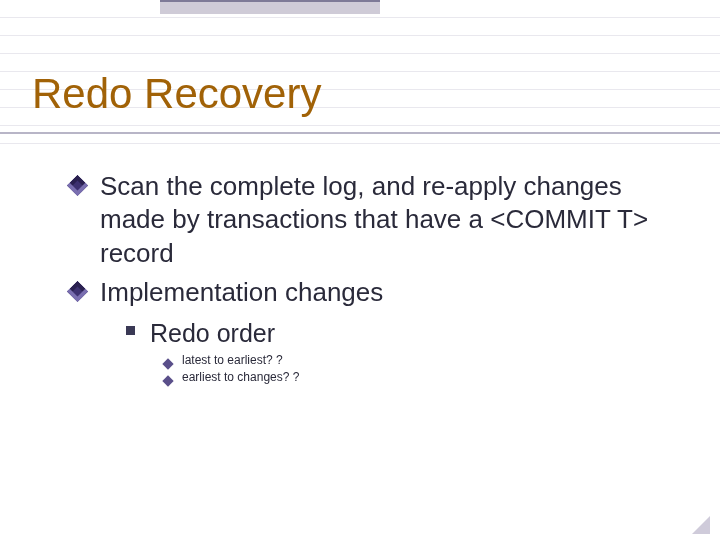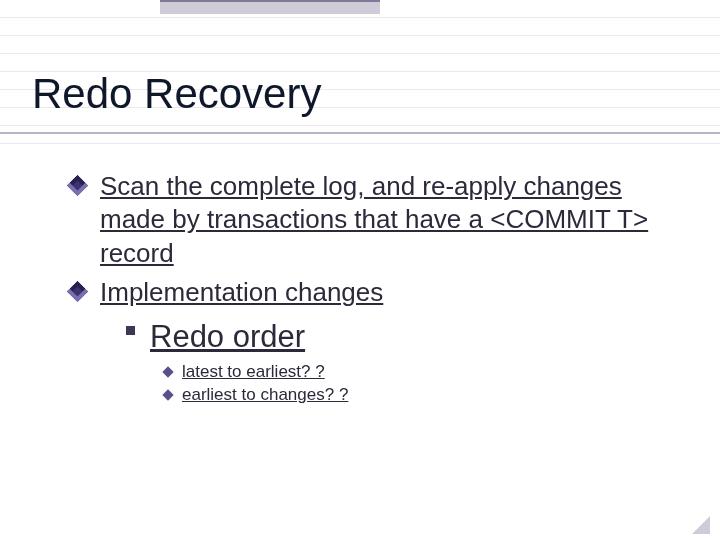--- a/index.html
+++ b/index.html
@@ -14,43 +14,43 @@
   
   .guides{position:absolute;left:0;right:0;top:0;pointer-events:none}
   .guides div{height:1px;background:#e9e8ee;margin-top:17px}
   .topbar{
     position:absolute;left:160px;top:0;width:220px;height:12px;
     background:#cfcbd7;border-top:2px solid #7e7a97;
   }
   .title{
     position:absolute;left:32px;top:70px;
     font-size:42px;
-    color:#0f172a;
+    color:#a16207;
     letter-spacing:0px;
   }
   .underline{
     position:absolute;left:0;right:0;top:132px;height:2px;
     background:#b8b5c7;
   }
   .content{
     position:absolute;left:70px;top:170px;right:47px;
-    font-size:26px;line-height:1.28;text-decoration:underline;
+    font-size:26px;line-height:1.28;
   }
   .b1{margin:0 0 6px 0;padding-left:30px;position:relative}
   .b1 .dia{
     position:absolute;left:0;top:8px;width:15px;height:15px;
     transform:rotate(45deg);
     background:#3d3170;
     box-shadow:inset -4px -4px 0 0 #7a6fb0, inset 4px 4px 0 0 #2a2050;
   }
-  .b2{margin:8px 0 4px 56px;padding-left:24px;position:relative;font-size:31px}
+  .b2{margin:8px 0 4px 56px;padding-left:24px;position:relative;font-size:25px}
   .b2 .sq{
     position:absolute;left:0;top:9px;width:9px;height:9px;background:#3a3955;
   }
-  .b3{margin:2px 0 2px 94px;padding-left:18px;position:relative;font-size:17px}
+  .b3{margin:2px 0 2px 94px;padding-left:18px;position:relative;font-size:12px}
   .b3 .dot{
     position:absolute;left:0;top:7px;width:8px;height:8px;background:#5a4f8a;
     transform:rotate(45deg);
   }
   .corner{
     position:absolute;right:10px;bottom:6px;width:20px;height:20px;
   }
   .corner:before{
     content:"";position:absolute;right:0;bottom:0;width:0;height:0;
     border-left:18px solid transparent;border-bottom:18px solid #cfcbda;

